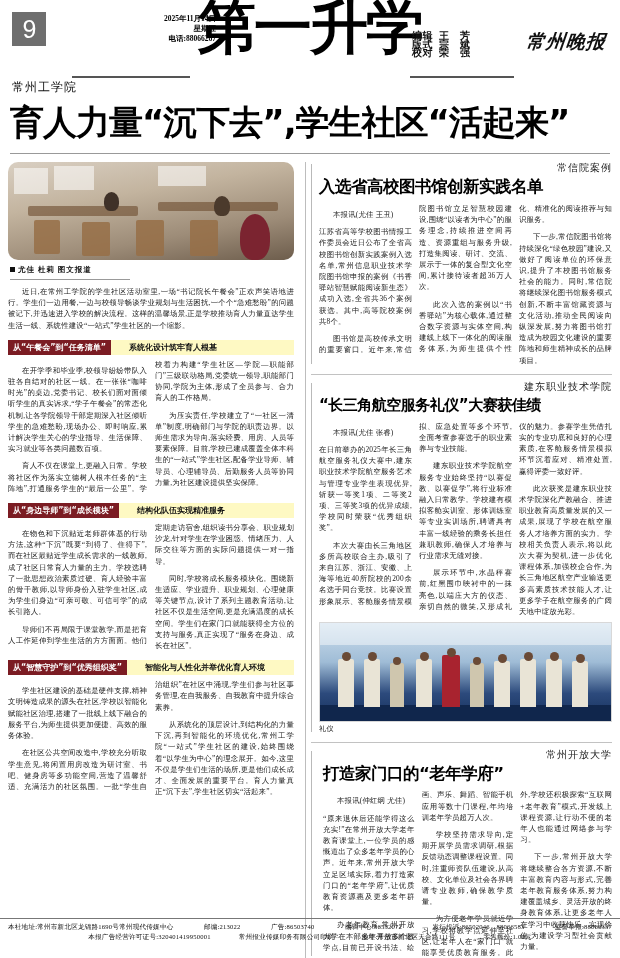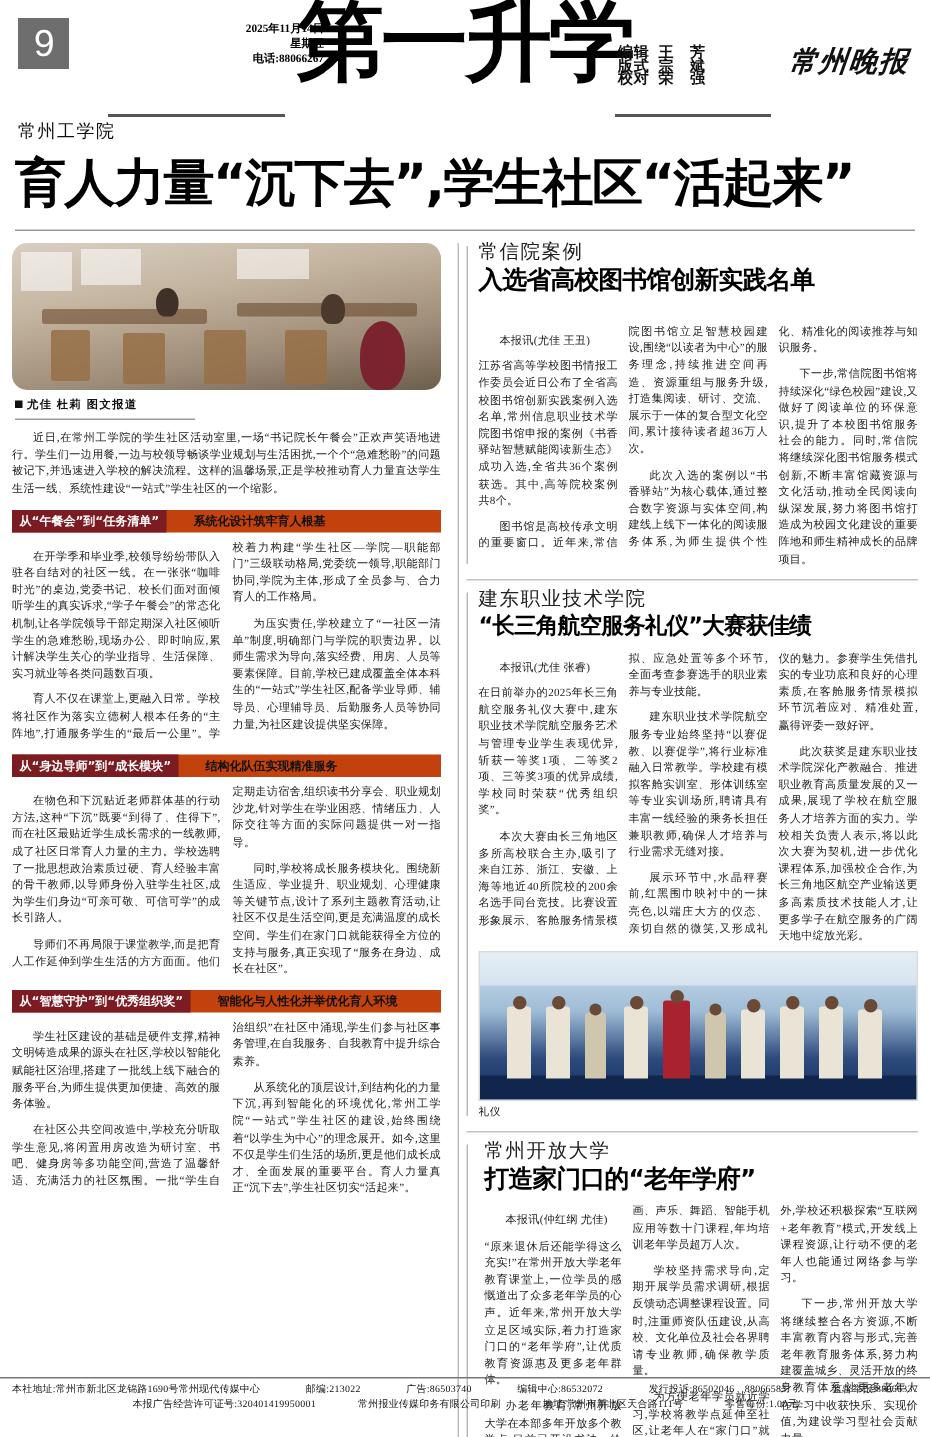--- a/index.html
+++ b/index.html
@@ -121,21 +121,21 @@
     font-family:"Liberation Serif",serif;
     color:#1a1a1a;
     text-indent:14px;
     letter-spacing:0.2px;
   }
   p.body.noind{text-indent:0;}
 
   
   .subhead{
     display:flex;align-items:center;margin:9px 0 4px 0;
-    background:#c2410c;
+    background:#fef9c3;
   }
   .subhead .tag{
     background:#7b1c23;color:#fff;
     font-size:8px;line-height:15px;
     padding:0 5px;white-space:nowrap;
     font-family:"DejaVu Sans","Liberation Sans",sans-serif;
     font-weight:bold;
   }
   .subhead .desc{
     font-size:8px;line-height:15px;
@@ -146,23 +146,23 @@
 
   .twocol{column-count:2;column-gap:8px;column-rule:none;}
   .threecol{column-count:3;column-gap:7px;}
 
   
   .article{position:relative;padding-left:8px;margin-bottom:8px;}
   .article .lbar{
     position:absolute;left:0;top:2px;bottom:2px;width:1px;background:#b9b9b9;
   }
   .art-kicker{
-    font-size:13px;line-height:12px;
-    font-family:"Liberation Serif",serif;
-    letter-spacing:1px;color:#222;
+    font-size:10px;line-height:12px;
+    font-family:"Liberation Serif",serif;
+    letter-spacing:1px;color:#222;text-align:right;
   }
   .art-title{
     font-size:16.5px;line-height:21px;font-weight:bold;
     font-family:"DejaVu Sans","Liberation Sans",sans-serif;
     letter-spacing:-0.5px;color:#000;margin-top:2px;
     white-space:nowrap;
   }
   .art-title.sm{font-size:15px;}
   .art-hr{height:1px;background:#c2c2c2;margin:7px 0 0 0;}
 
@@ -280,21 +280,21 @@
     </div>
 
     <div class="vdivider"></div>
 
     <div class="col-right">
 
       <div class="article">
         <div class="lbar"></div>
         <div class="art-kicker">常信院案例</div>
         <div class="art-title">入选省高校图书馆创新实践名单</div>
-        <div class="threecol" style="margin-top:18px;">
+        <div class="threecol" style="margin-top:6px;">
           <p class="body"><span>本报讯(尤佳 王丑)</span></p>
           <p class="body noind">江苏省高等学校图书情报工作委员会近日公布了全省高校图书馆创新实践案例入选名单,常州信息职业技术学院图书馆申报的案例《书香驿站智慧赋能阅读新生态》成功入选,全省共36个案例获选。其中,高等院校案例共8个。</p>
           <p class="body">图书馆是高校传承文明的重要窗口。近年来,常信院图书馆立足智慧校园建设,围绕“以读者为中心”的服务理念,持续推进空间再造、资源重组与服务升级,打造集阅读、研讨、交流、展示于一体的复合型文化空间,累计接待读者超36万人次。</p>
           <p class="body">此次入选的案例以“书香驿站”为核心载体,通过整合数字资源与实体空间,构建线上线下一体化的阅读服务体系,为师生提供个性化、精准化的阅读推荐与知识服务。</p>
           <p class="body">下一步,常信院图书馆将持续深化“绿色校园”建设,又做好了阅读单位的环保意识,提升了本校图书馆服务社会的能力。同时,常信院将继续深化图书馆服务模式创新,不断丰富馆藏资源与文化活动,推动全民阅读向纵深发展,努力将图书馆打造成为校园文化建设的重要阵地和师生精神成长的品牌项目。</p>
         </div>
       </div>
 
       <div class="art-hr"></div>
 

